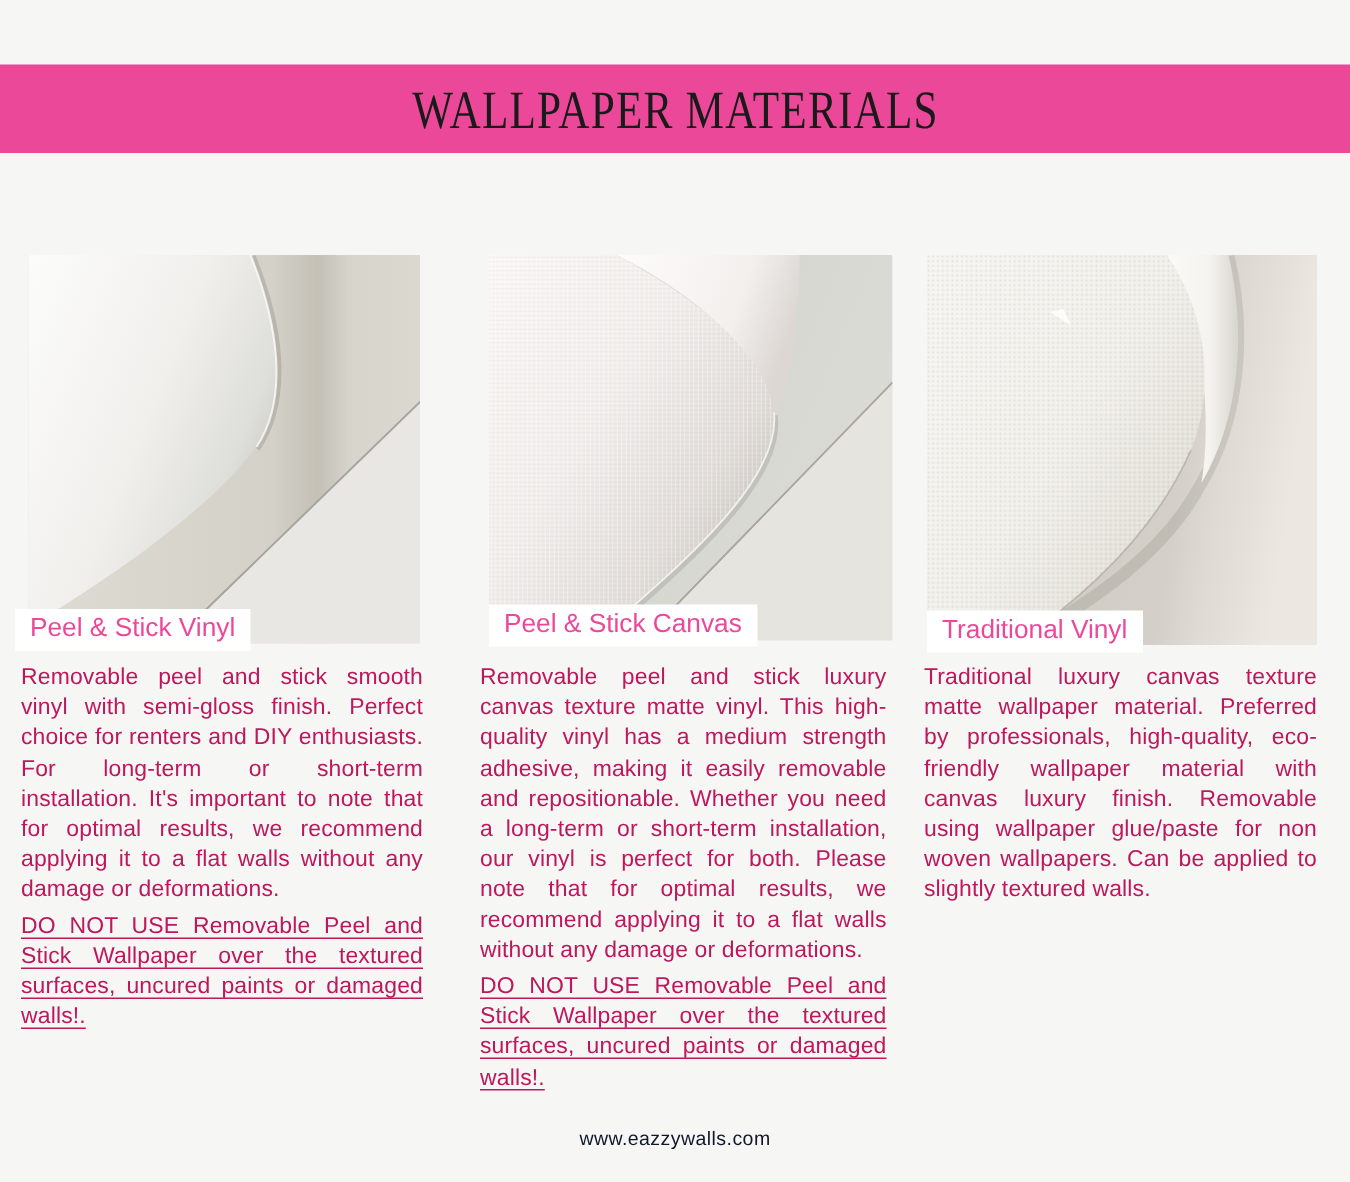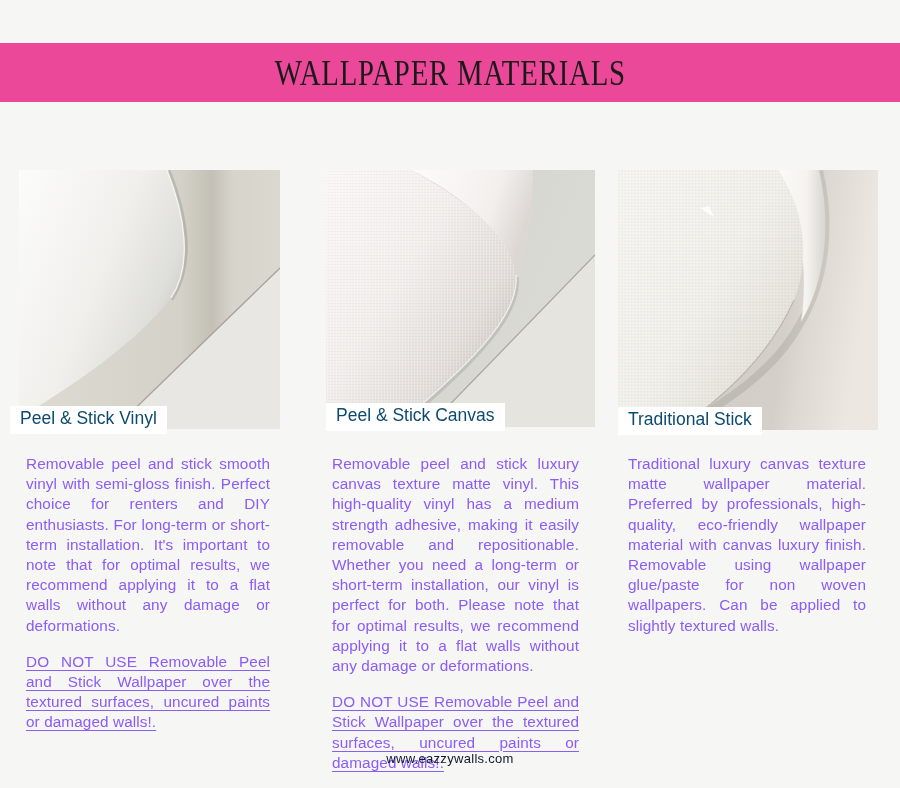--- a/index.html
+++ b/index.html
@@ -25,32 +25,32 @@
   .col-2 { left:316px; width:279px; }
   .col-3 { left:612px; width:270px; }
 
   .photo { position:absolute; top:0; }
   .col-1 .photo { left:9px;  width:261px; height:259px; }
   .col-2 .photo { left:10px; width:269px; height:257px; }
   .col-3 .photo { left:6px;  width:260px; height:260px; }
   .photo svg { display:block; width:100%; height:100%; }
 
   .label-box {
-    position:absolute; background:#ffffff; color:#0c4a6e;
+    position:absolute; background:#ffffff; color:#ec4899;
     font-size:17.5px; line-height:1; padding:4px 10px 6px 10px;
     white-space:nowrap; width:max-content;
   }
   .col-1 .label-box { left:0;    top:236px; }
   .col-2 .label-box { left:10px; top:233px; }
   .col-3 .label-box { left:6px;  top:237px; }
 
   .textwrap { position:absolute; top:268px; left:0; right:0; }
   .desc, .warning {
-    margin:16px; text-align:justify;
-    font-size:15.3px; line-height:20.2px; color:#8b5cf6; letter-spacing:0.1px;
+    margin:4px; text-align:justify;
+    font-size:15.3px; line-height:20.2px; color:#be185d; letter-spacing:0.1px;
   }
   .warning { text-decoration:underline; text-underline-offset:3px; }
   .warning:empty { display:none; }
 
   
   .footer {
     position:absolute; top:751px; left:0; width:900px; text-align:center;
     font-size:13px; color:#0f172a; letter-spacing:0.3px;
   }
 </style>
@@ -167,21 +167,21 @@
       <rect width="260" height="260" fill="url(#t-wall)"></rect>
       <path d="M201,1 C213,50 209,108 183,152 C158,200 108,232 60,260" stroke="rgba(60,55,45,0.12)" stroke-width="8" fill="none"></path>
       <path d="M160,0 L201,0 C213,50 209,108 183,152 C190,110 185,45 160,0 Z" fill="url(#t-roll)"></path>
       <path d="M0,0 L160,0 C184,35 194,85 176,130 C152,185 105,228 58,260 L0,260 Z" fill="url(#t-front)"></path>
       <path d="M0,0 L160,0 C184,35 194,85 176,130 C152,185 105,228 58,260 L0,260 Z" fill="url(#t-dots)"></path>
       <path d="M176,130 C152,185 105,228 58,260" stroke="rgba(130,123,110,0.35)" stroke-width="1.2" fill="none"></path>
       <path d="M82,38 l14,9 l-5,-11 Z" fill="rgba(255,255,255,0.8)"></path>
     </svg>
   </div>
   <div class="label-box">
-    <span>Traditional Stick</span>
+    <span>Traditional Vinyl</span>
   </div>
   <div class="textwrap">
     <p class="desc">Traditional luxury canvas texture matte wallpaper material. Preferred by professionals, high-quality, eco-friendly wallpaper material with canvas luxury finish. Removable using wallpaper glue/paste for non woven wallpapers. Can be applied to slightly textured walls.</p>
 
   </div>
 </section>
 
 <div class="footer">www.eazzywalls.com</div>
 
 </body></html>

